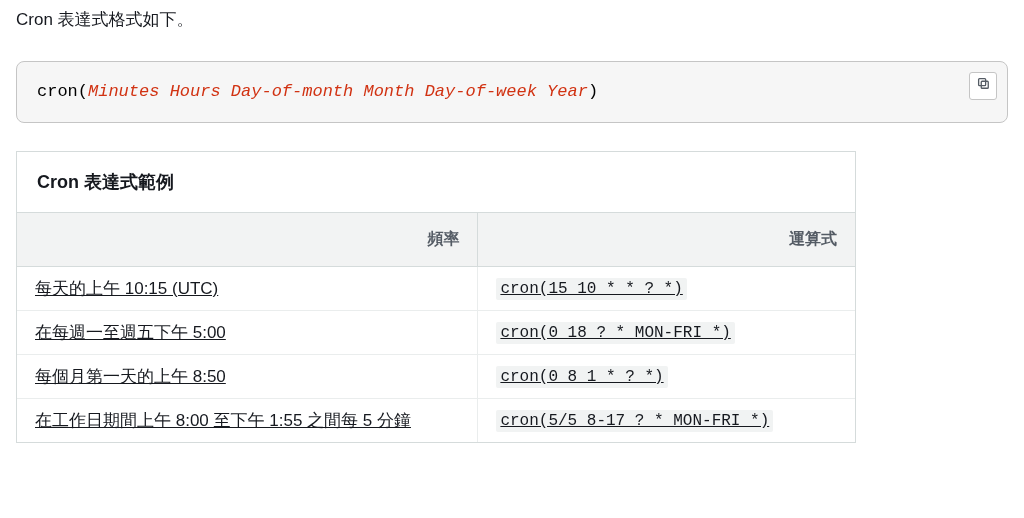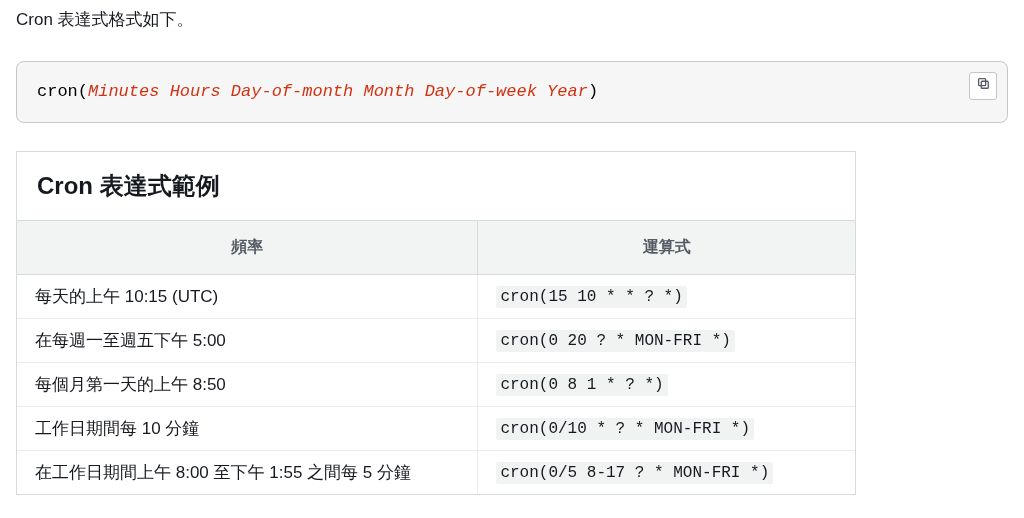--- a/index.html
+++ b/index.html
@@ -58,46 +58,47 @@
       stroke-width: 1.5;
     }
     .table-container {
       width: 840px;
       max-width: 100%;
       border: 1px solid #d5dbdb;
       border-radius: 0;
     }
     .table-title {
       padding: 18px 20px 18px 20px;
-      font-size: 24px;
+      font-size: 18px;
       font-weight: 700;
       border-bottom: 1px solid #d5dbdb;
     }
     table {
       width: 100%;
       border-collapse: collapse;
     }
     thead th {
-      text-align: center;
+      text-align: right;
       background: #f2f3f3;
       color: #545b64;
       font-weight: 600;
       font-size: 16px;
       padding: 16px 18px;
       border-bottom: 1px solid #d5dbdb;
     }
     thead th:first-child {
       border-right: 1px solid #d5dbdb;
       width: 55%;
     }
     tbody td {
       padding: 10px 18px;
       border-bottom: 1px solid #eaeded;
       font-size: 17px;
       vertical-align: middle;
+      text-decoration: underline;
     }
     tbody tr:last-child td {
       border-bottom: none;
     }
     tbody td:first-child {
       border-right: 1px solid #eaeded;
     }
     .inline-code {
       font-family: Consolas, "Courier New", monospace;
       background: #f1f3f3;
@@ -132,29 +133,25 @@
         <th>運算式</th>
       </tr>
     </thead>
     <tbody id="tbody">
     <tr>
           <td>每天的上午 10:15 (UTC)</td>
           <td><span class="inline-code">cron(15 10 * * ? *)</span></td>
         </tr>
         <tr>
           <td>在每週一至週五下午 5:00</td>
-          <td><span class="inline-code">cron(0 20 ? * MON-FRI *)</span></td>
+          <td><span class="inline-code">cron(0 18 ? * MON-FRI *)</span></td>
         </tr>
         <tr>
           <td>每個月第一天的上午 8:50</td>
           <td><span class="inline-code">cron(0 8 1 * ? *)</span></td>
         </tr>
         <tr>
-          <td>工作日期間每 10 分鐘</td>
-          <td><span class="inline-code">cron(0/10 * ? * MON-FRI *)</span></td>
-        </tr>
-        <tr>
           <td>在工作日期間上午 8:00 至下午 1:55 之間每 5 分鐘</td>
-          <td><span class="inline-code">cron(0/5 8-17 ? * MON-FRI *)</span></td>
+          <td><span class="inline-code">cron(5/5 8-17 ? * MON-FRI *)</span></td>
         </tr>
       </tbody>
   </table>
 </div>
 
 </body></html>

